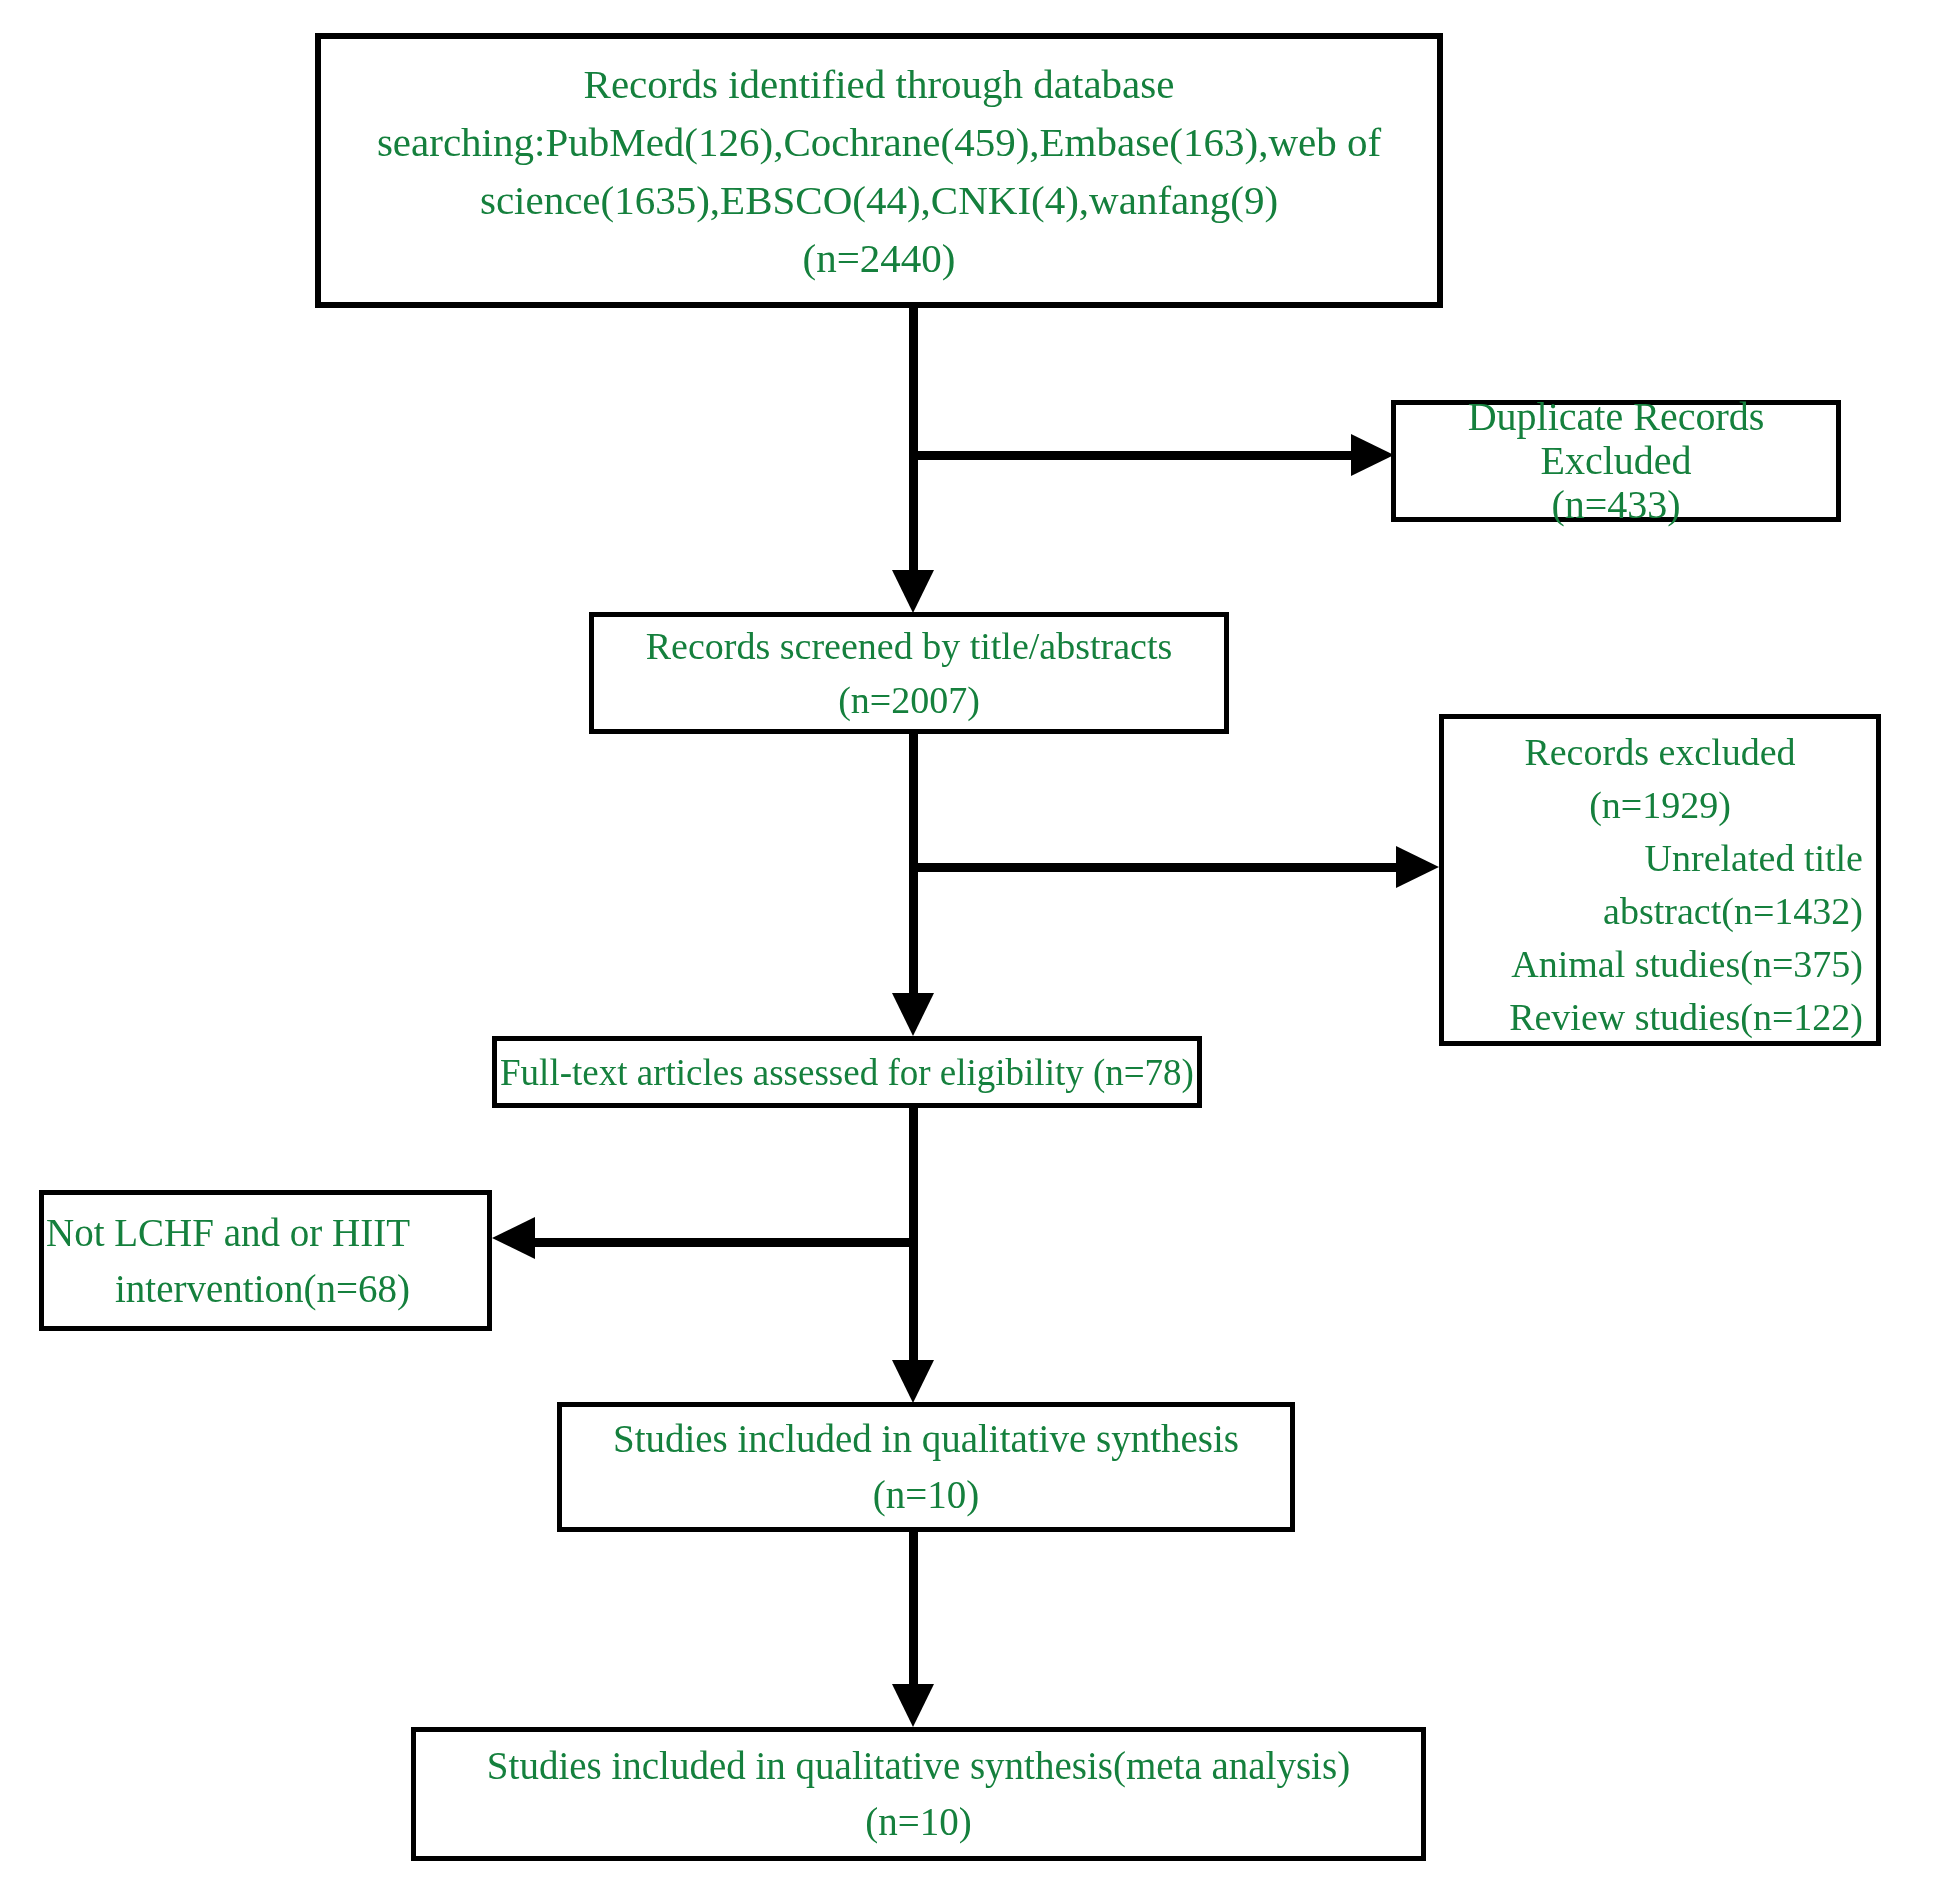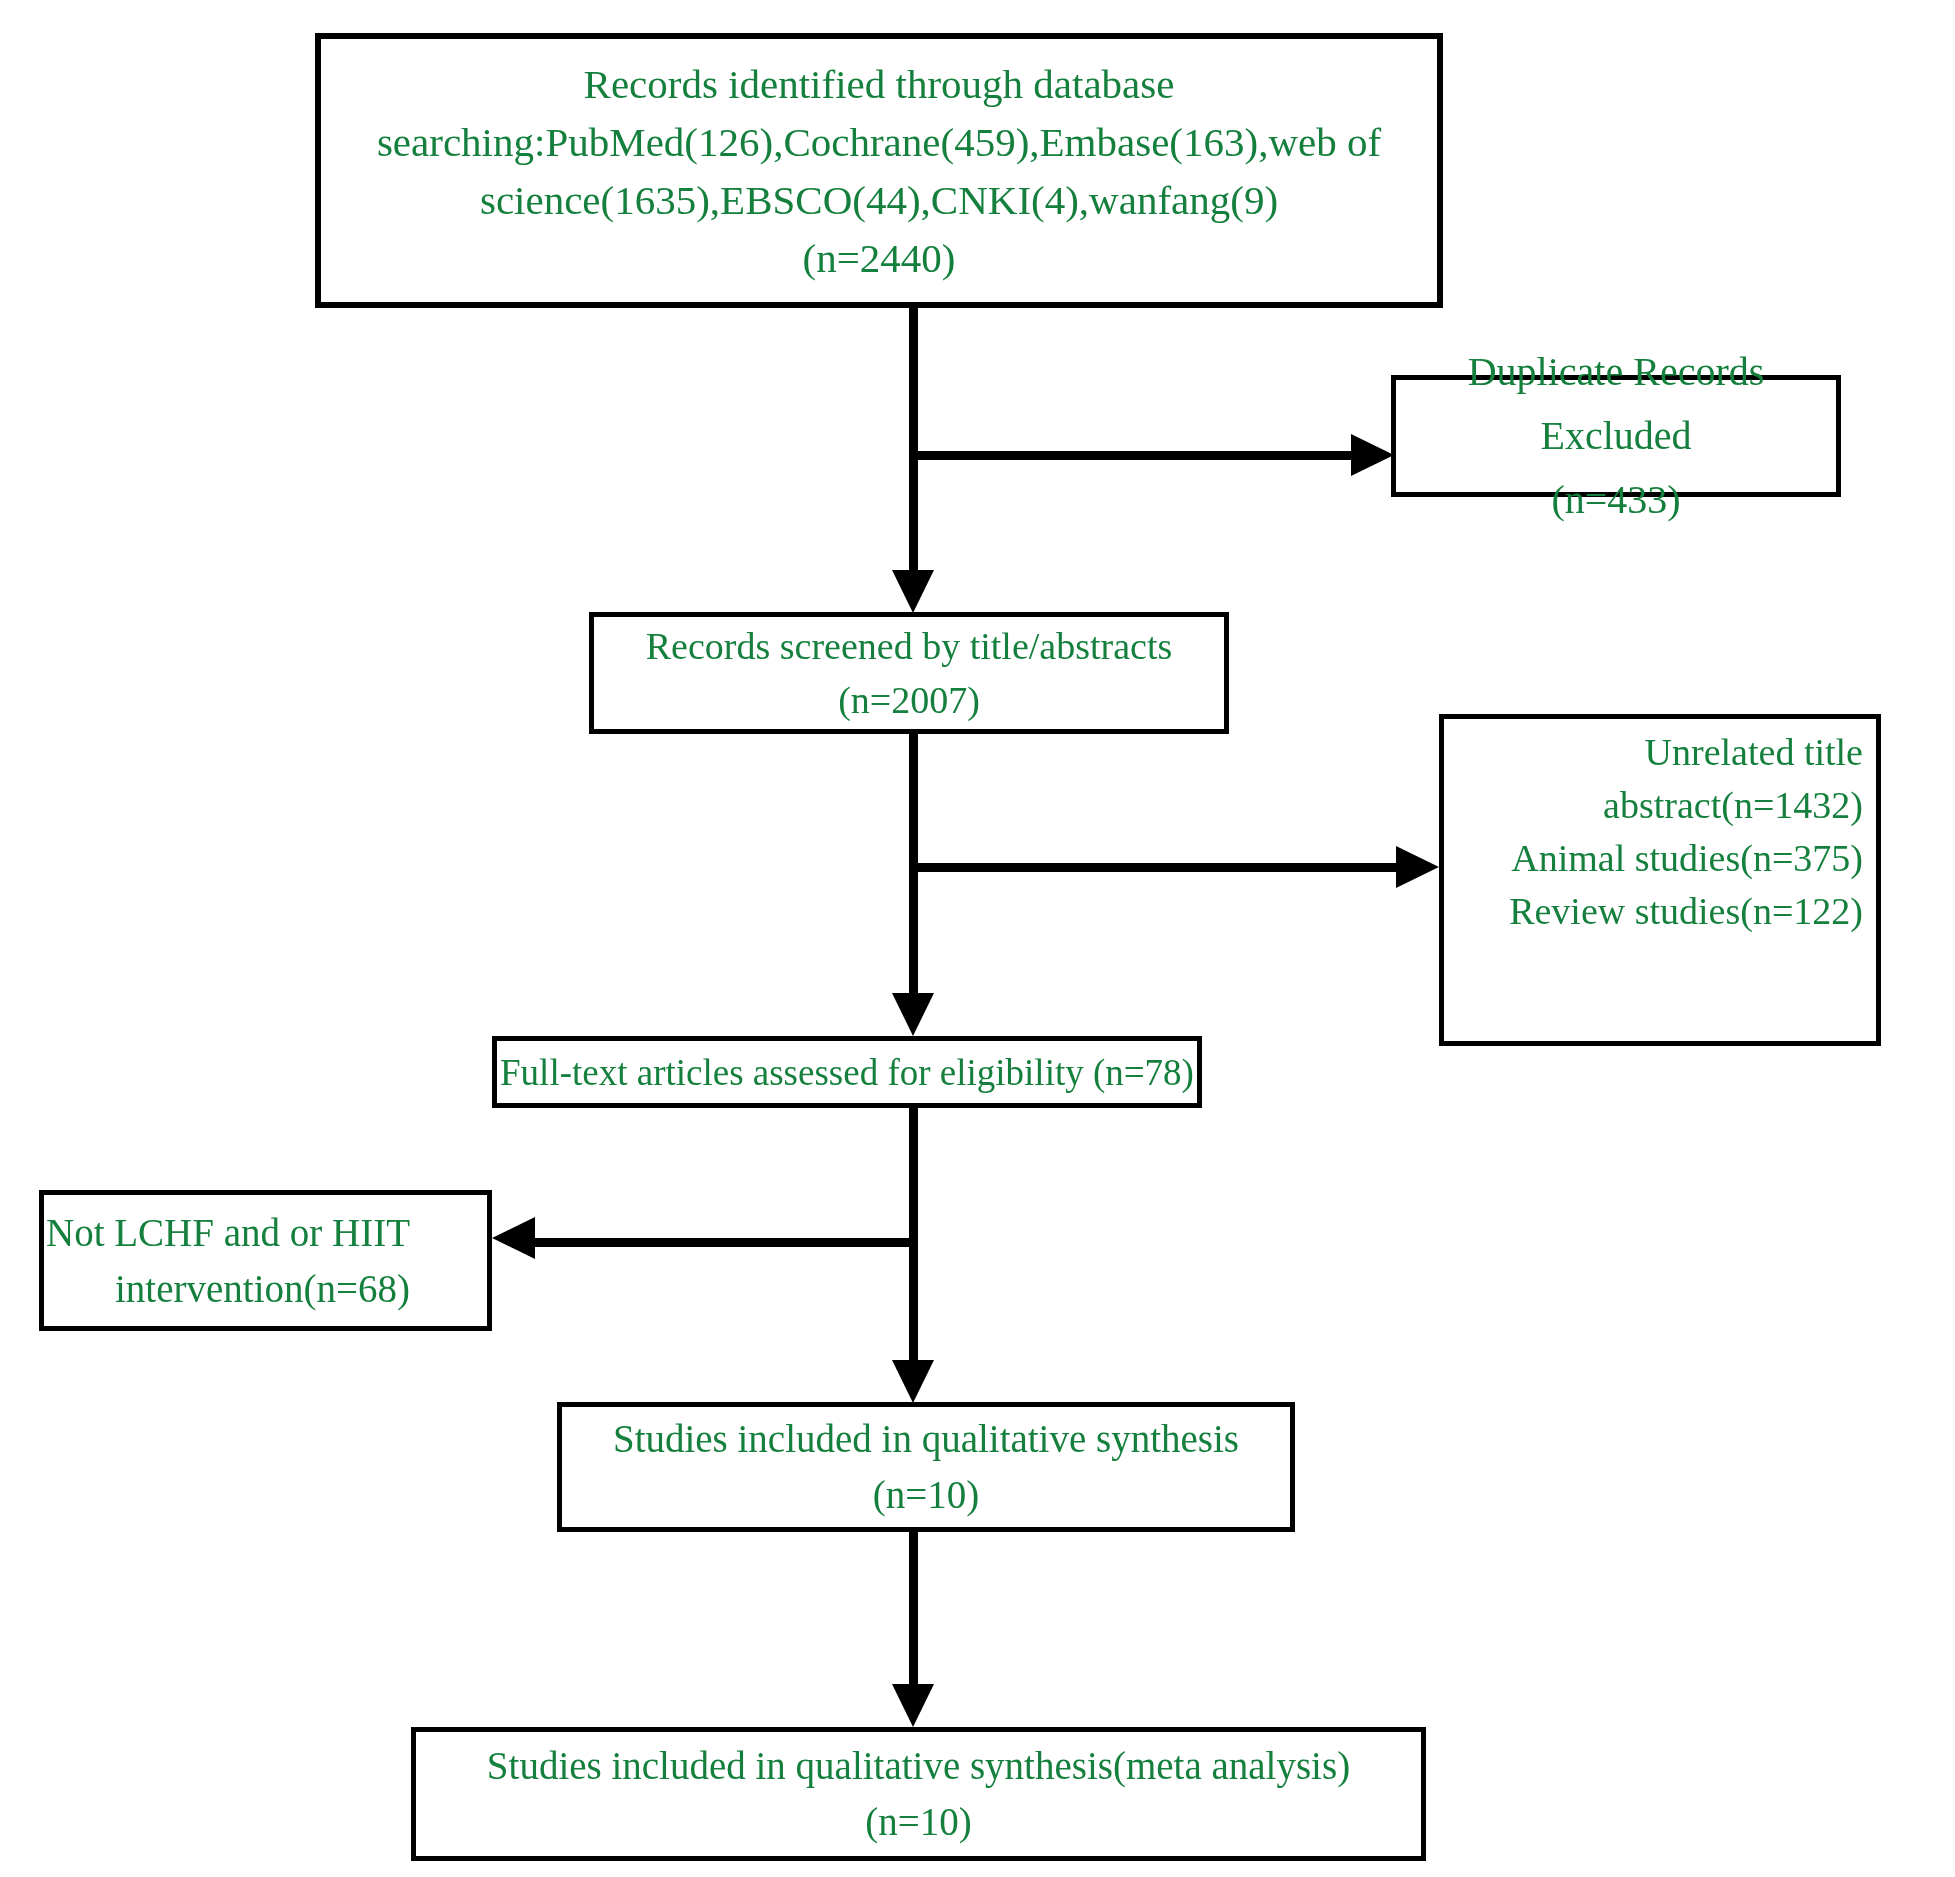--- a/index.html
+++ b/index.html
@@ -66,31 +66,33 @@
 
 <div class="canvas">
 
   <div class="box" style="left:315px;top:33px;width:1128px;height:275px;font-size:41px;line-height:58px;border-width:6.5px;">
     <div class="txt">Records identified through database
 searching:PubMed(126),Cochrane(459),Embase(163),web of
 science(1635),EBSCO(44),CNKI(4),wanfang(9)
 (n=2440)</div>
   </div>
 
-  <div class="box" style="left:1391px;top:375px;width:450px;height:122px;font-size:40px;line-height:64px;">
+  <div class="box" style="left:1391px;top:400px;width:450px;height:122px;font-size:40px;line-height:44px;">
     <div class="txt">Duplicate Records Excluded
 (n=433)</div>
   </div>
 
   <div class="box" style="left:589px;top:612px;width:640px;height:122px;font-size:38px;line-height:54px;">
     <div class="txt">Records screened by title/abstracts
 (n=2007)</div>
   </div>
 
   <div class="box" style="left:1439px;top:714px;width:442px;height:332px;font-size:38px;line-height:53px;align-items:stretch;justify-content:flex-start;padding:7.4px 13px;">
+    <div class="txt">Records excluded
+(n=1929)</div>
     <div class="txt-left">Unrelated title
 abstract(n=1432)
 Animal studies(n=375)
 Review studies(n=122)</div>
   </div>
 
   <div class="box" style="left:492px;top:1036px;width:710px;height:72px;font-size:37px;line-height:45px;">
     <div class="txt">Full-text articles assessed for eligibility (n=78)</div>
   </div>
 

